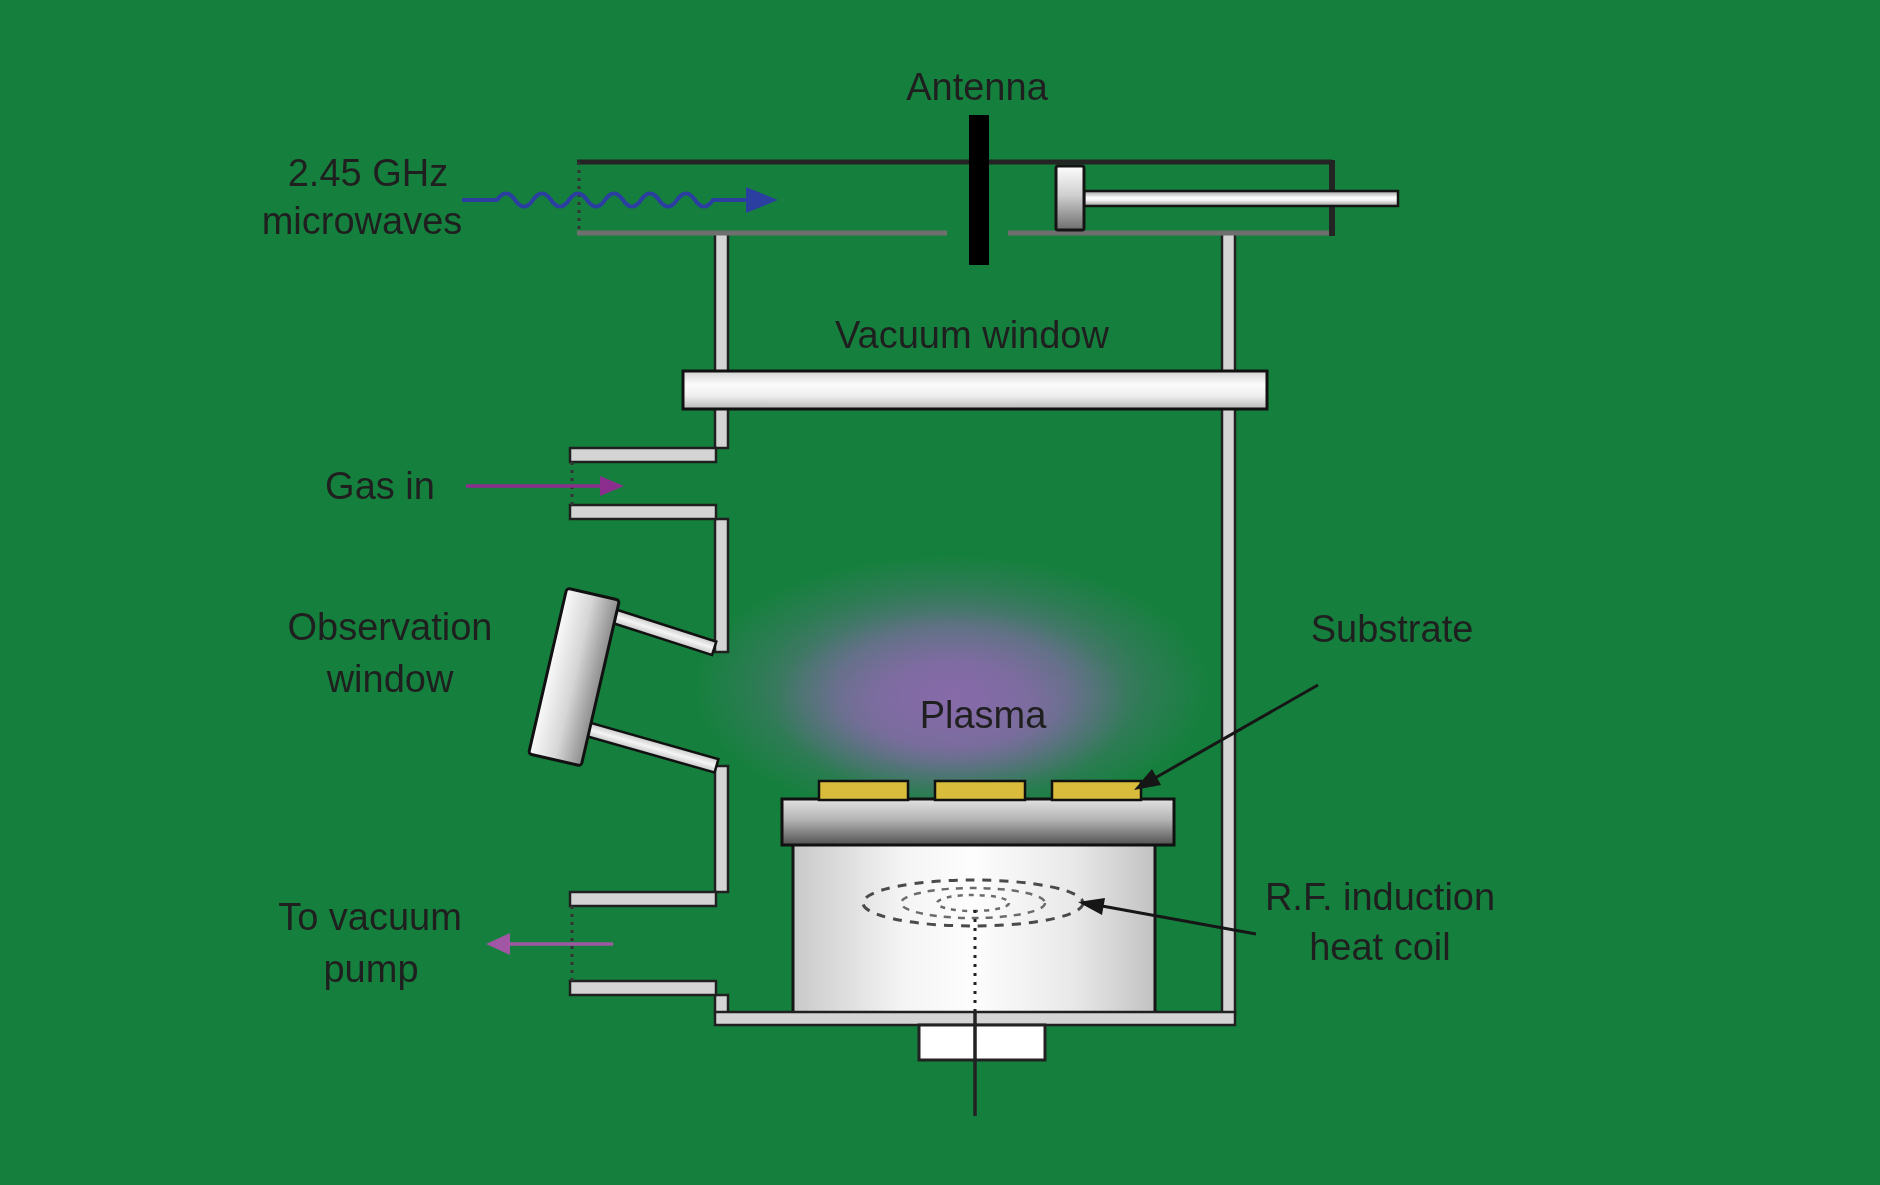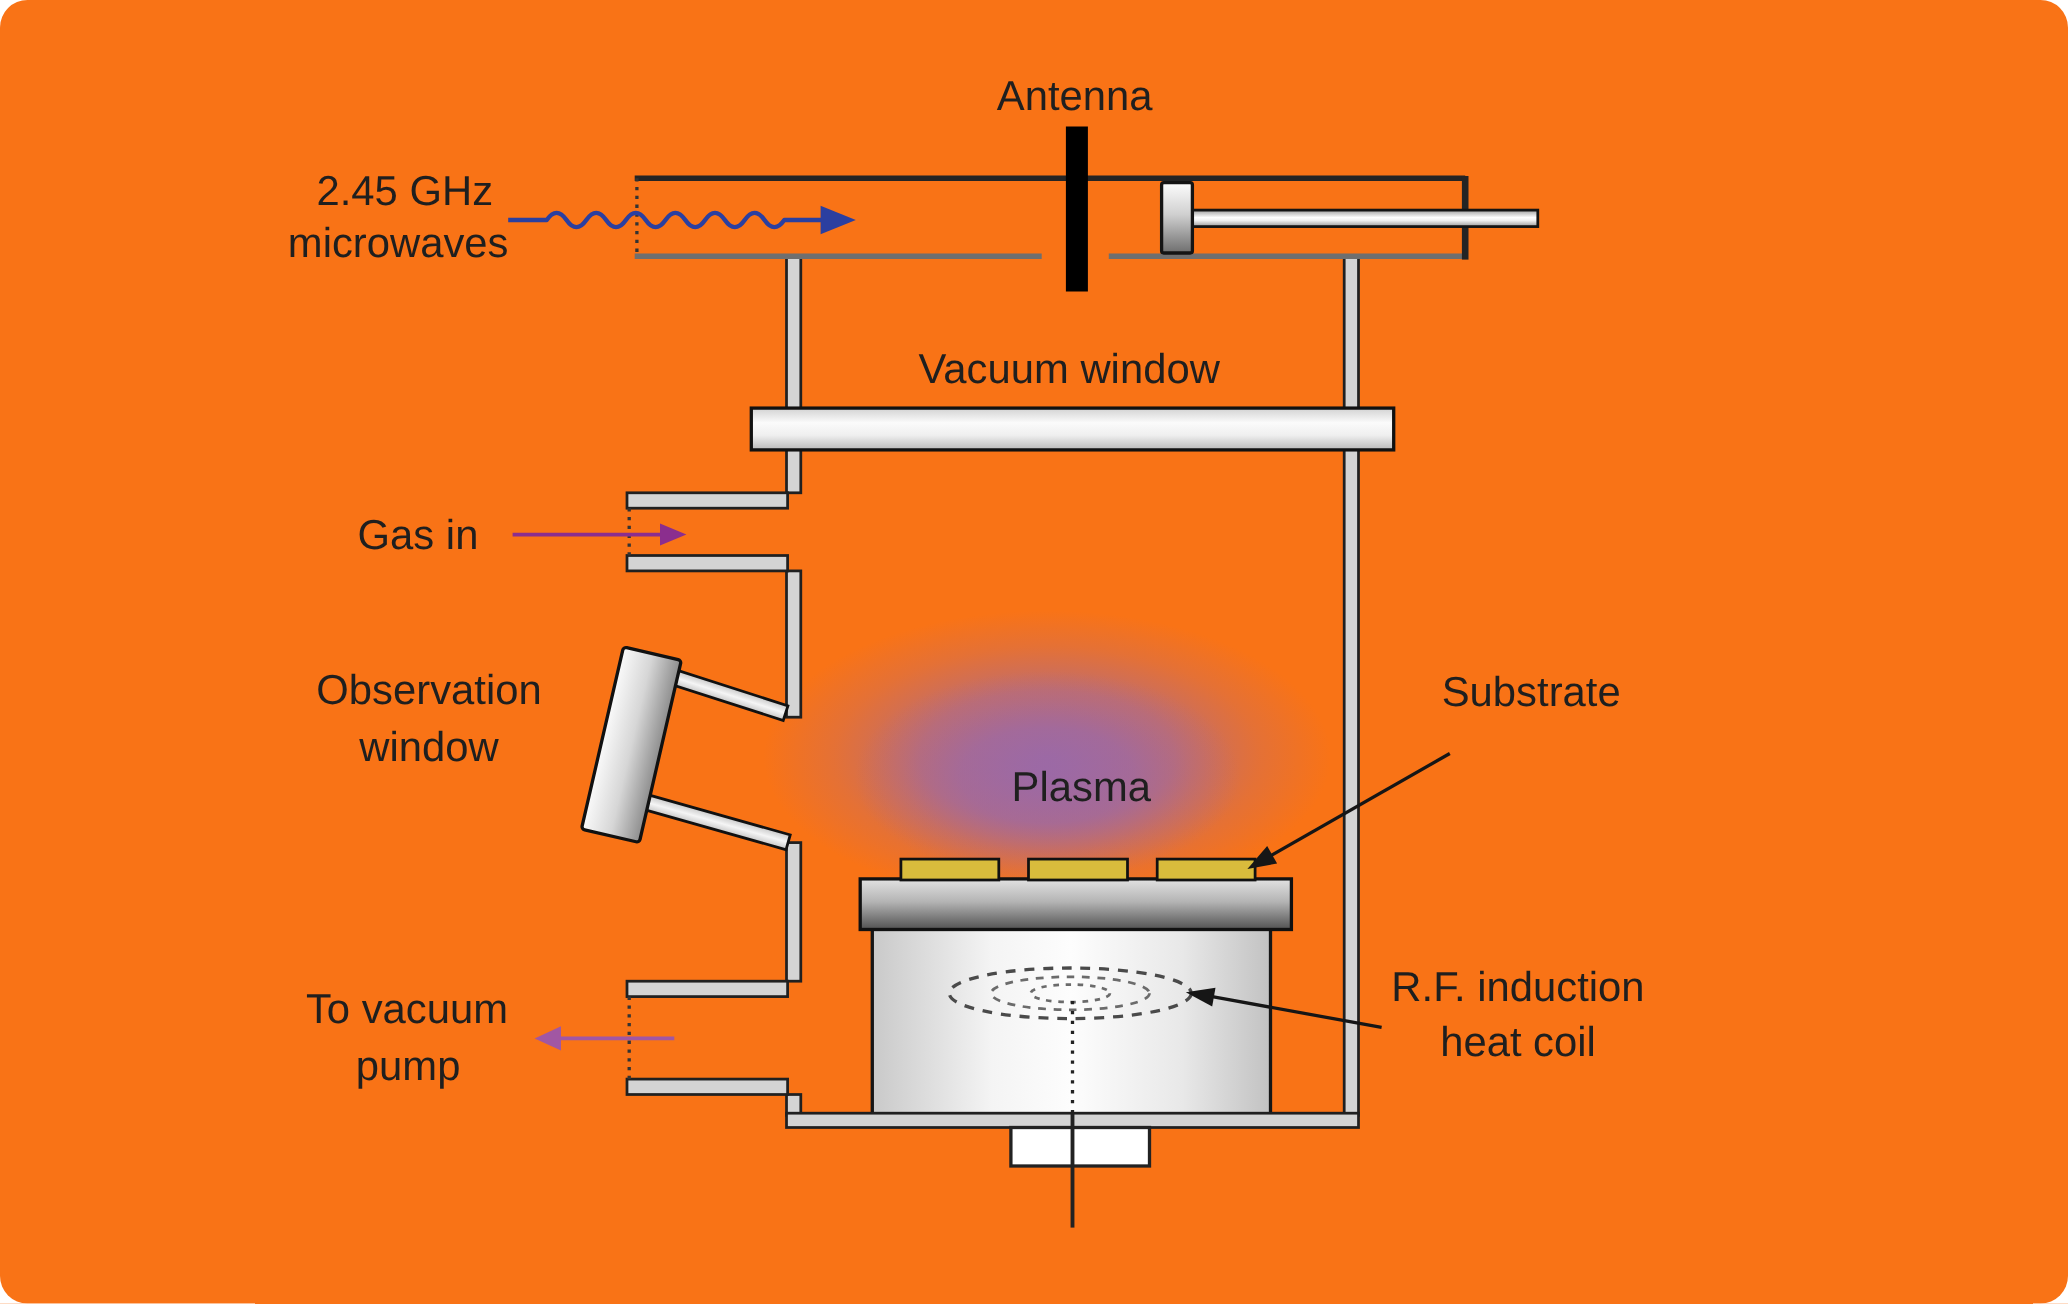--- a/index.html
+++ b/index.html
@@ -1,23 +1,22 @@
 <!DOCTYPE html>
 <html><head>
 <meta charset="utf-8">
 <style>
   html, body { margin: 0; padding: 0; background: #ffffff; }
   #stage {
     position: relative;
     width: 1880px;
     height: 1185px;
-    background: #f97316;
+    background: #15803d;
     font-family: "Liberation Sans", sans-serif;
     overflow: hidden;
-    border-radius: 25px;
   }
   svg text {
     font-family: "Liberation Sans", sans-serif;
     font-size: 38px;
     fill: #1f1f1f;
   }
 </style>
 </head>
 <body>
 

